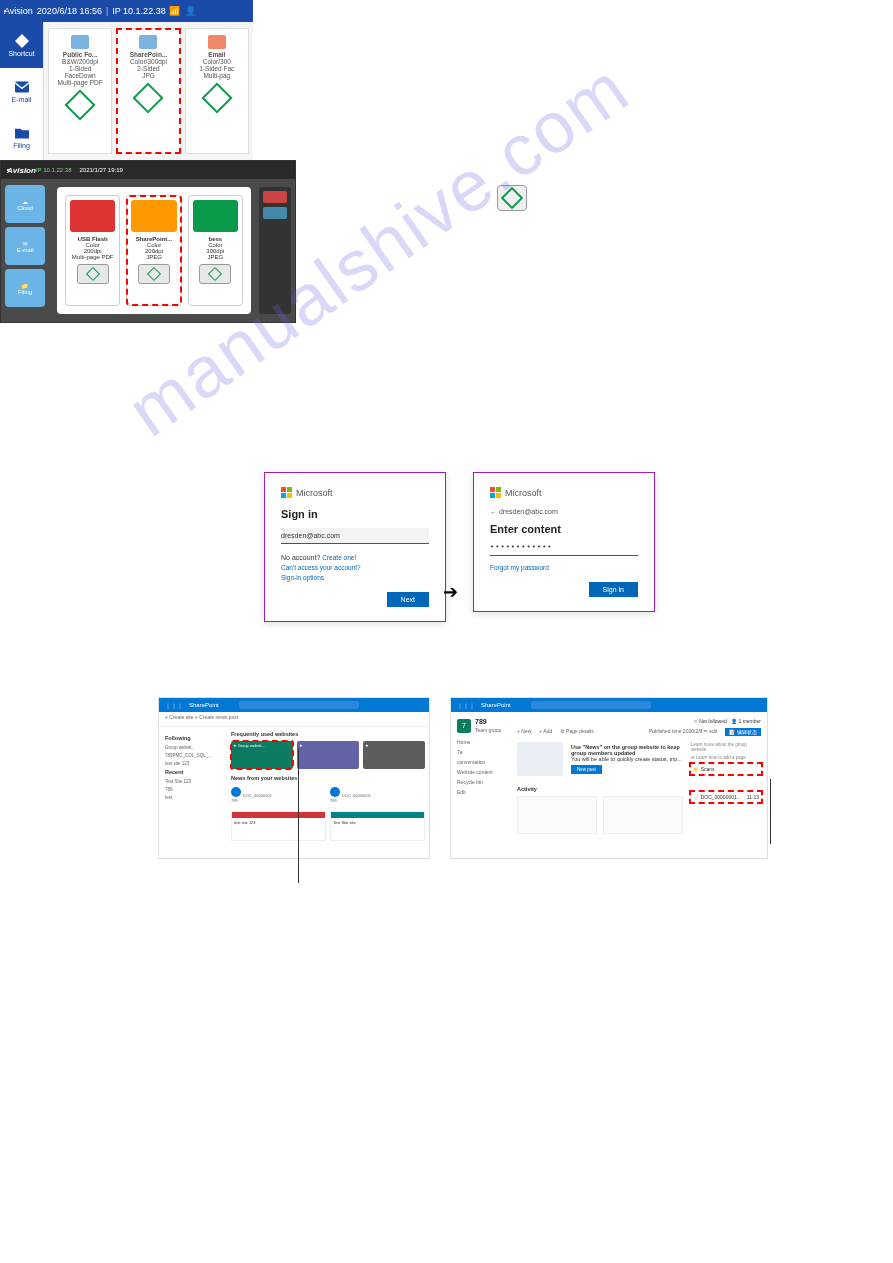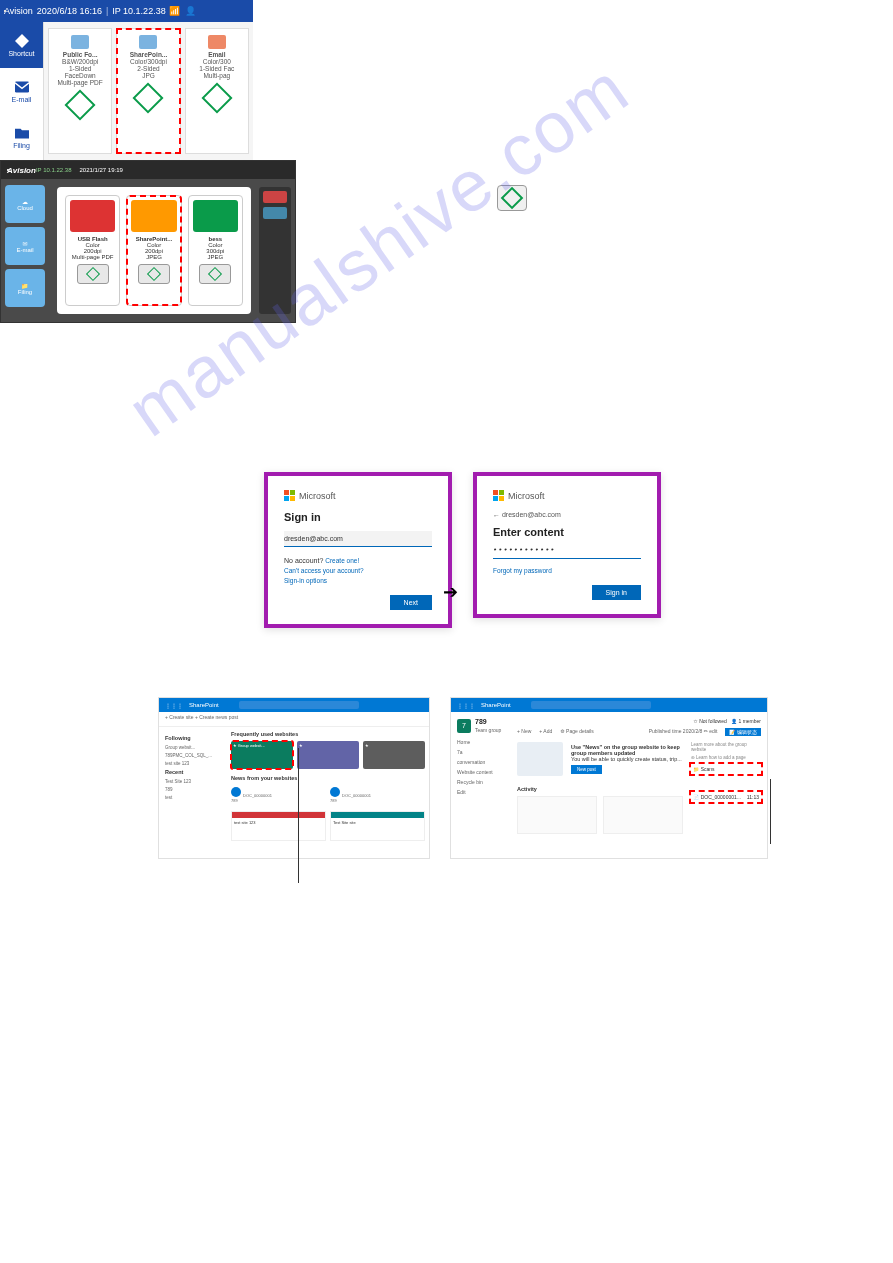--- a/index.html
+++ b/index.html
@@ -1,16 +1,16 @@
 <!DOCTYPE html>
 <html><head>
 <meta charset="utf-8">
 <style>
 body{margin:0;background:#fff;font-family:-apple-system,Segoe UI,Arial,sans-serif;font-size:9px;color:#333;width:893px;height:1263px;position:relative}
-.screenshot{position:absolute;background:#fff;border:4px solid #a21caf;box-shadow:0 1px 3px rgba(0,0,0,0.1)}
+.screenshot{position:absolute;background:#fff;border:1px solid #a21caf;box-shadow:0 1px 3px rgba(0,0,0,0.1)}
 
 .green-btn-top{position:absolute;left:497px;top:185px;width:28px;height:24px;background:#f0f0f0;border:1px solid #999;border-radius:4px;display:flex;align-items:center;justify-content:center}
 .diamond{width:12px;height:12px;transform:rotate(45deg);border:2px solid #0a9b4a}
 
 .s1{left:178px;top:218px;width:253px;height:160px;border:none;box-shadow:none}
 .s1 .hdr{height:22px;background:#1a4ba8;color:#fff;font-size:9px;display:flex;align-items:center;padding:0 4px;gap:4px}
 .s1 .hdr .sp{flex:1}
 .s1 .body{display:flex;height:138px}
 .s1 .nav{width:44px;background:#fff;display:flex;flex-direction:column}
 .s1 .nav-item{height:46px;display:flex;flex-direction:column;align-items:center;justify-content:center;font-size:7px;color:#1a4ba8;border-right:1px solid #ddd}
@@ -104,21 +104,21 @@
 </head>
 <body>
 
 <div class="green-btn-top">
     <div class="diamond"></div>
   </div>
 
 <div class="s1">
   <div class="hdr">
     <span>Avision</span>
-    <span>2020/6/18 16:16</span>
+    <span>2020/6/18 16:56</span>
     <span style="opacity:.6">|</span>
     <span>IP 10.1.22.38</span>
     <span class="sp"></span>
     <span>📶</span>
     <span>👤</span>
   </div>
   <div class="body">
     <div class="nav">
       <div class="nav-item active">
         <svg class="nav-ico" viewBox="0 0 10 10">

